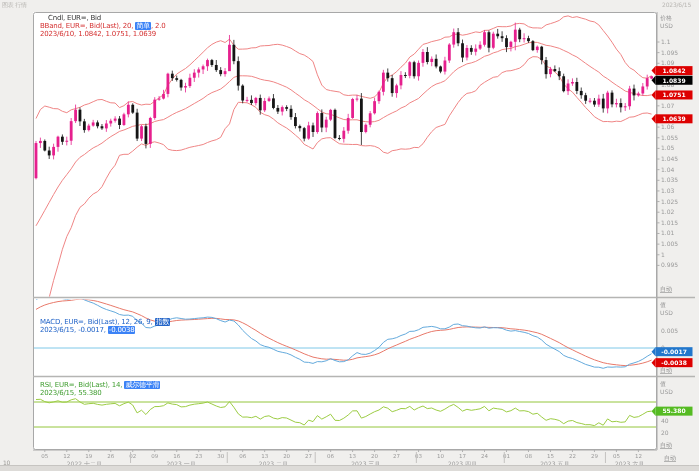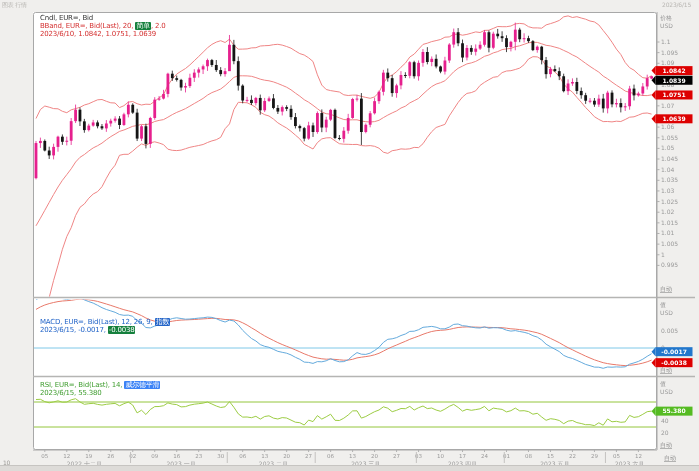--- a/index.html
+++ b/index.html
@@ -3,26 +3,26 @@
 <meta charset="utf-8">
 <style>
   html,body{margin:0;padding:0;}
   body{width:699px;height:471px;position:relative;background:#f0efed;overflow:hidden;
        font-family:"DejaVu Sans",sans-serif;}
   #csvg{position:absolute;left:0;top:0;}
   .ovl{position:absolute;line-height:8px;font-size:7px;white-space:nowrap;letter-spacing:-0.2px;}
   .lg-main{left:40px;top:14px;}
   .lg-macd{left:40px;top:318px;}
   .lg-rsi{left:40px;top:381px;}
-  .l-blk{color:#333;}
+  .l-blk{color:#333;margin-left:8px;}
   .l-blu{color:#2264c8;}
   .l-red{color:#d43030;}
   .l-grn{color:#3f9d2f;}
   .chip{color:#fff;padding:0 1px;border-radius:1px;}
-  .chip-red{background:#15803d;text-align:right;}
+  .chip-red{background:#3b82f6;text-align:right;}
   .chip-blu{background:#2264c8;}
   .chip-grn{background:#3b82f6;}
   .tstrip{left:2px;top:1px;color:#b8b6b2;font-size:6px;}
   .tstrip-r{left:auto;right:8px;top:1px;color:#b8b6b2;font-size:6px;}
   .bleft{left:3px;top:459px;color:#9a9894;font-size:6px;}
 </style>
 </head>
 <body>
 
 <svg id="csvg" width="699" height="471">

